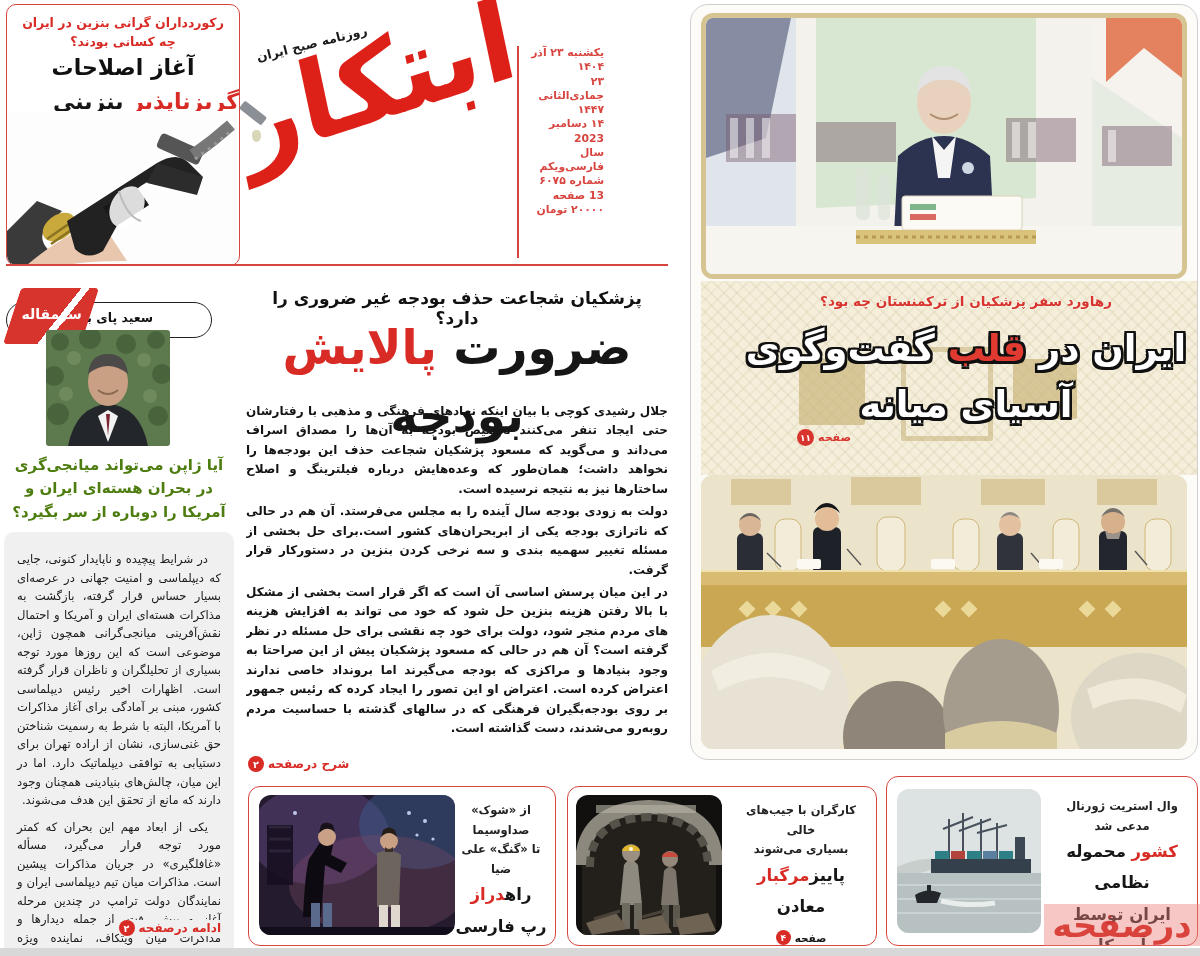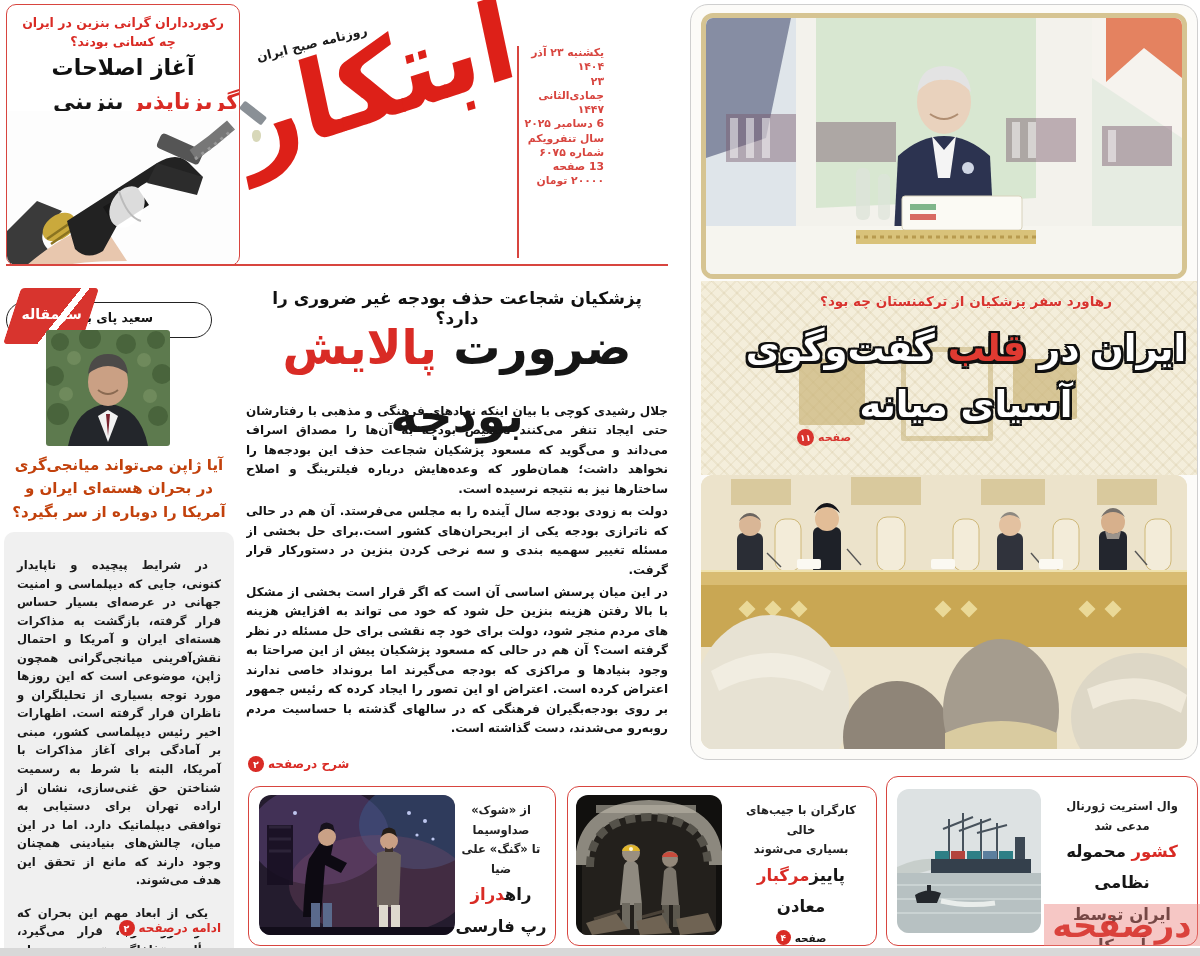--- a/index.html
+++ b/index.html
@@ -39,25 +39,25 @@
     border-radius:18px;background:#fff;}
   .ed-author{position:absolute;right:70px;left:60px;top:24px;text-align:center;font-size:12.5px;
     font-weight:bold;color:#111;}
   .ed-tag{position:absolute;left:8px;top:2px;width:78px;height:56px;background:#d8342e;
     transform:skewX(-18deg);border-radius:4px;
     background-image:linear-gradient(115deg,transparent 58%,#fff 58%,#fff 66%,#d8342e 66%);}
   .ed-tag span{display:block;transform:skewX(18deg);color:#fff;font-size:14px;font-weight:bold;
     text-align:center;margin-top:18px;}
   .ed-photo{position:absolute;right:64px;top:44px;width:124px;height:116px;border-radius:3px;overflow:hidden;}
   .ed-title{position:absolute;right:4px;left:4px;top:168px;text-align:center;font-size:15px;
-    font-weight:900;color:#c2410c;line-height:1.55;}
+    font-weight:900;color:#4d7c0f;line-height:1.55;}
   .ed-bodybox{position:absolute;right:0;left:0;top:246px;height:434px;background:#f0f0f0;
     border-radius:10px;padding:10px 13px;box-sizing:border-box;overflow:hidden;}
-  .ed-bodybox p{margin:14px 0 4px;font-size:11.6px;line-height:1.6;text-align:justify;color:#1b1b1b;
-    text-indent:13px;font-weight:bold;}
+  .ed-bodybox p{margin:8px 0 4px;font-size:11.6px;line-height:1.6;text-align:justify;color:#1b1b1b;
+    text-indent:13px;}
   .ed-more{position:absolute;right:13px;bottom:10px;display:inline-flex;align-items:center;gap:4px;
     font-size:12px;font-weight:bold;color:#d92b25;background:#f0f0f0;}
   .ed-more .circ{width:16px;height:16px;border-radius:50%;background:#d92b25;color:#fff;font-size:9.5px;
     display:inline-flex;align-items:center;justify-content:center;}
   
   .main-kicker{left:248px;top:288px;width:418px;text-align:center;font-size:17px;font-weight:900;color:#111;}
   .main-title{left:240px;top:314px;width:434px;text-align:center;font-size:47px;font-weight:900;
     letter-spacing:-1px;line-height:1.45;}
   .main-body{left:246px;top:402px;width:422px;height:352px;overflow:hidden;}
   .main-body p{margin:0 0 3px;font-size:12px;line-height:1.62;text-align:justify;color:#141414;
@@ -145,22 +145,22 @@
   <div class="abs logo-wrap">
     <div class="logo-sub">روزنامه صبح ایران</div>
     <div class="logo-word">ابتکار</div>
   </div>
   <div class="abs nozzle-tip"></div>
   <div class="abs nozzle-drop"></div>
   <div class="abs mast-divider"></div>
   <div class="abs mast-dates">
     <div>یکشنبه ۲۳ آذر ۱۴۰۴</div>
     <div>۲۳ جمادی‌الثانی ۱۴۴۷</div>
-    <div>6 دسامبر ۲۰۲۵</div>
-    <div>سال تنفر‌ویکم</div>
+    <div>۱۴ دسامبر 2023</div>
+    <div>سال فارسی‌ویکم</div>
     <div>شماره ۶۰۷۵</div>
     <div>13 صفحه</div>
     <div>۲۰۰۰۰ تومان</div>
   </div>
   <div class="abs mast-rule"></div>
 
   <div class="abs ed-col">
     <div class="ed-capsule"></div>
     <div class="ed-author">سعید پای بند</div>
     <div class="ed-tag">

